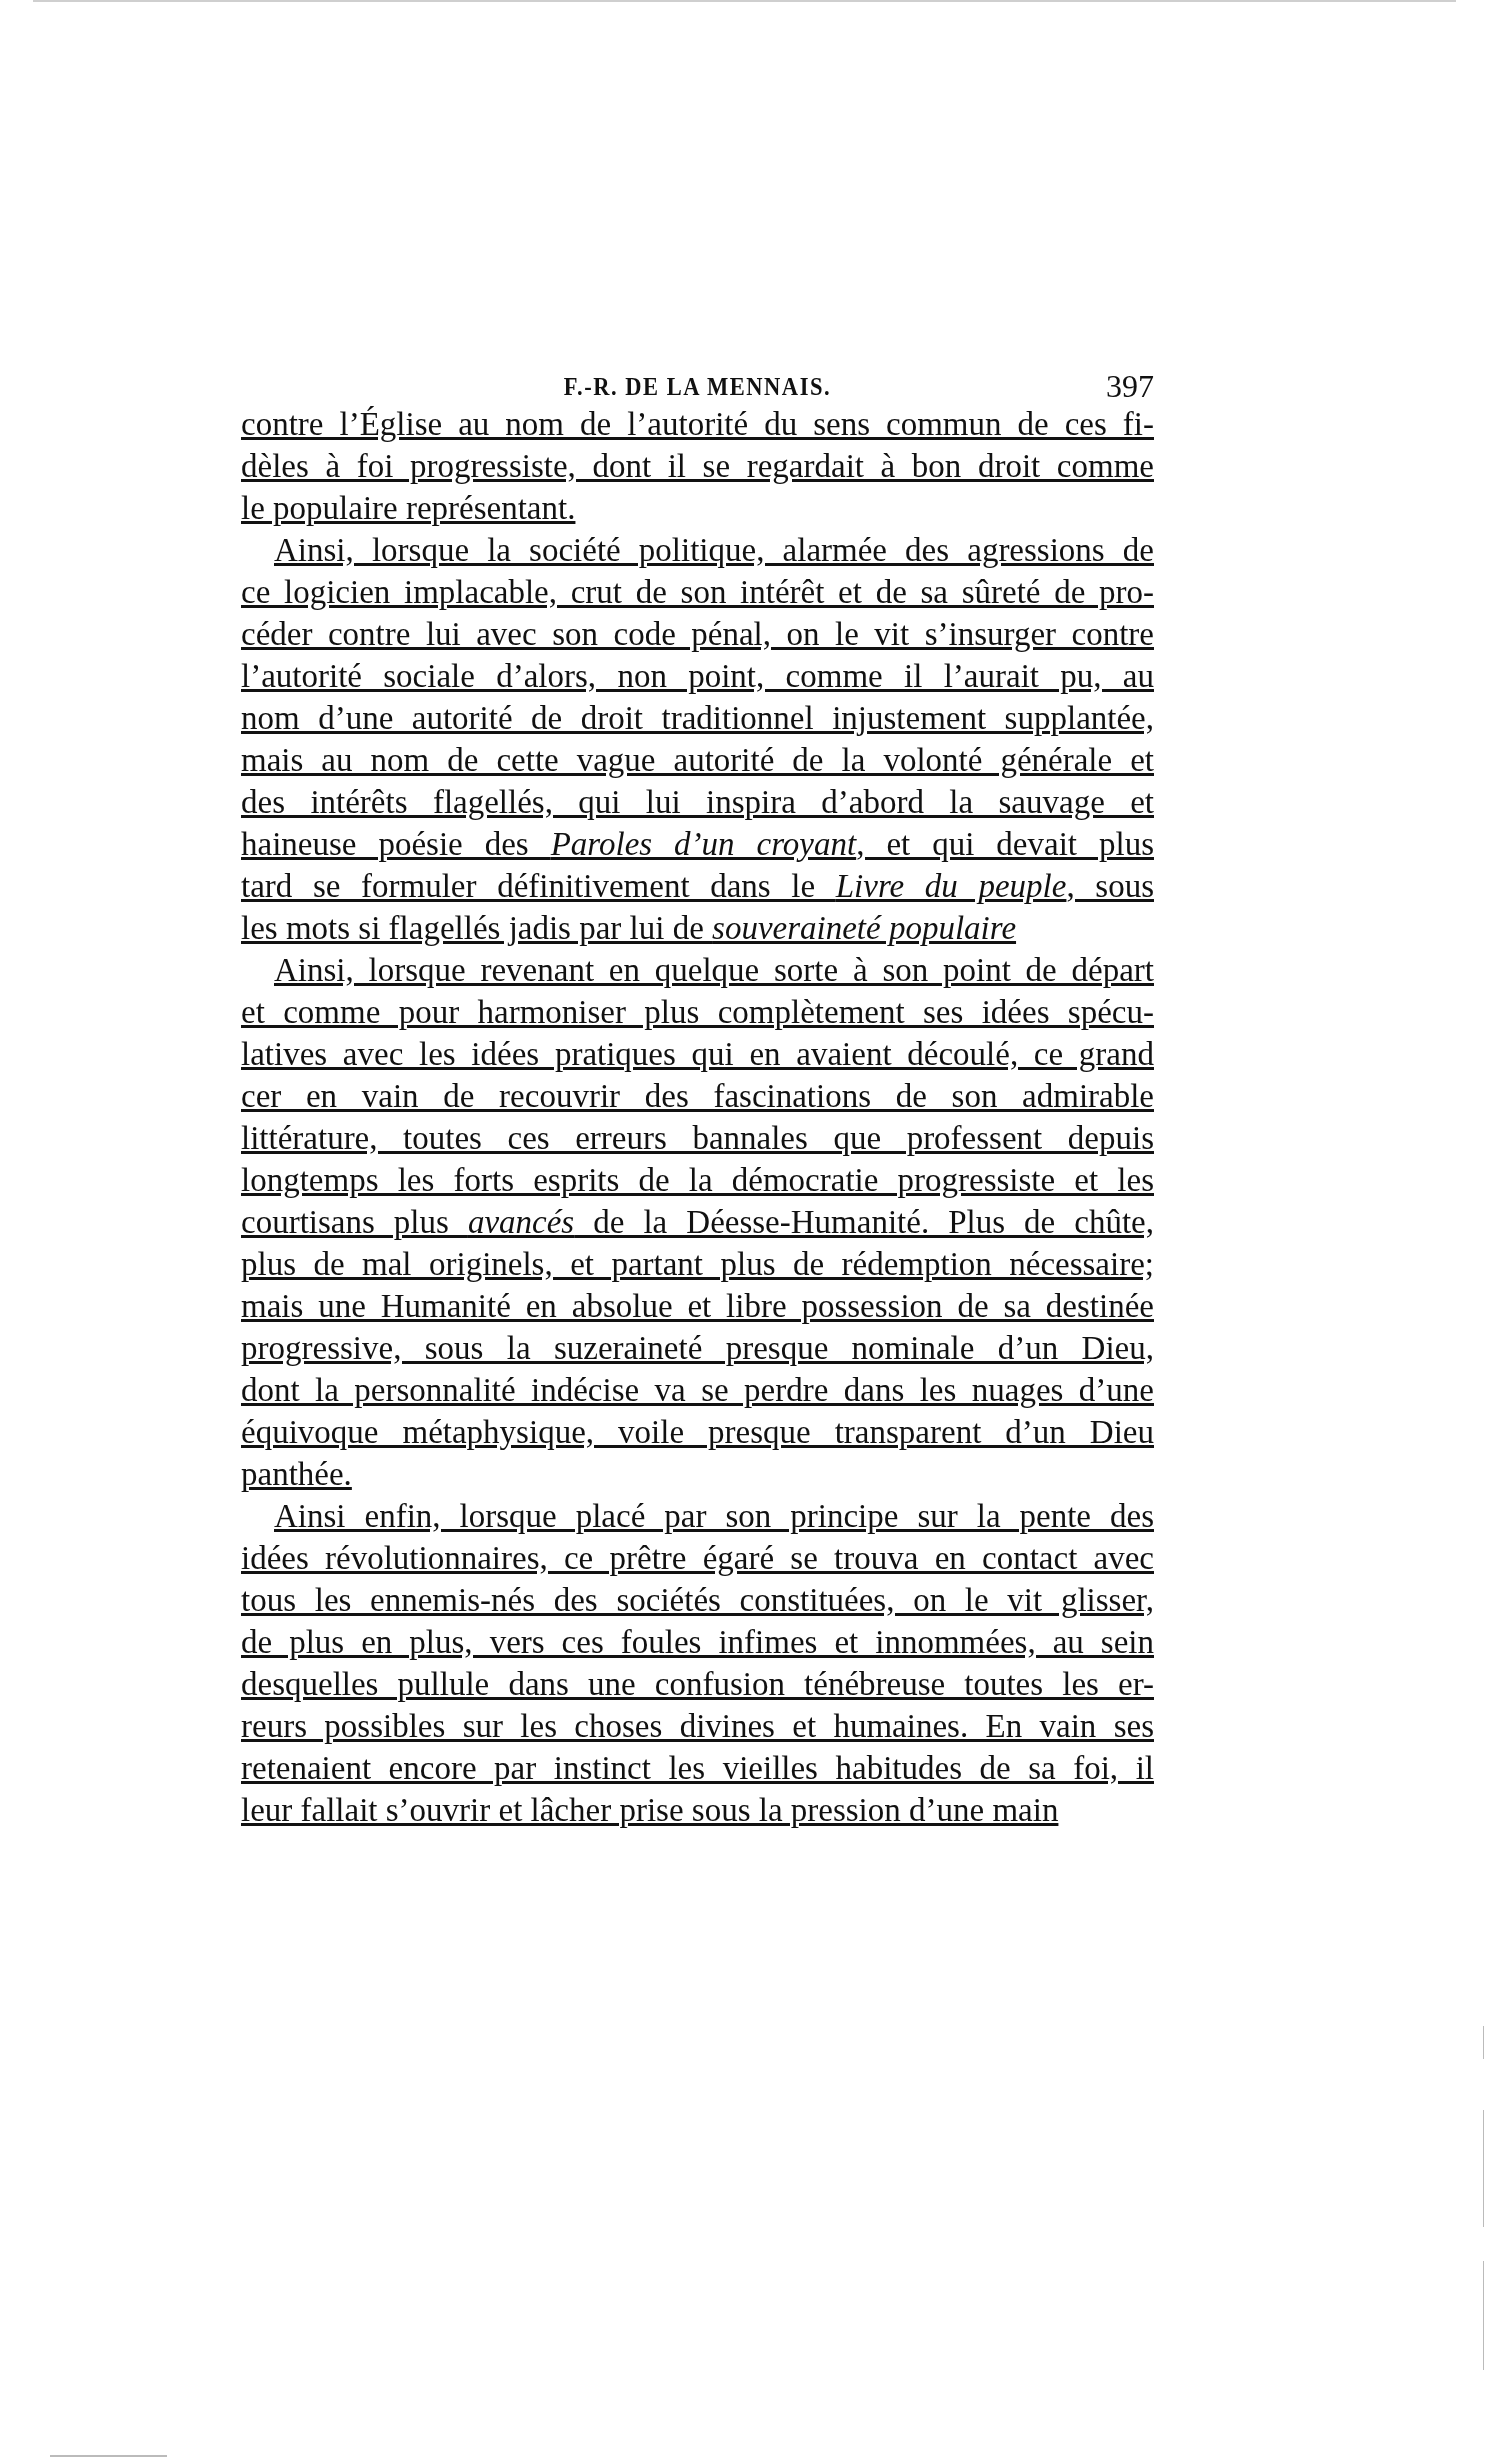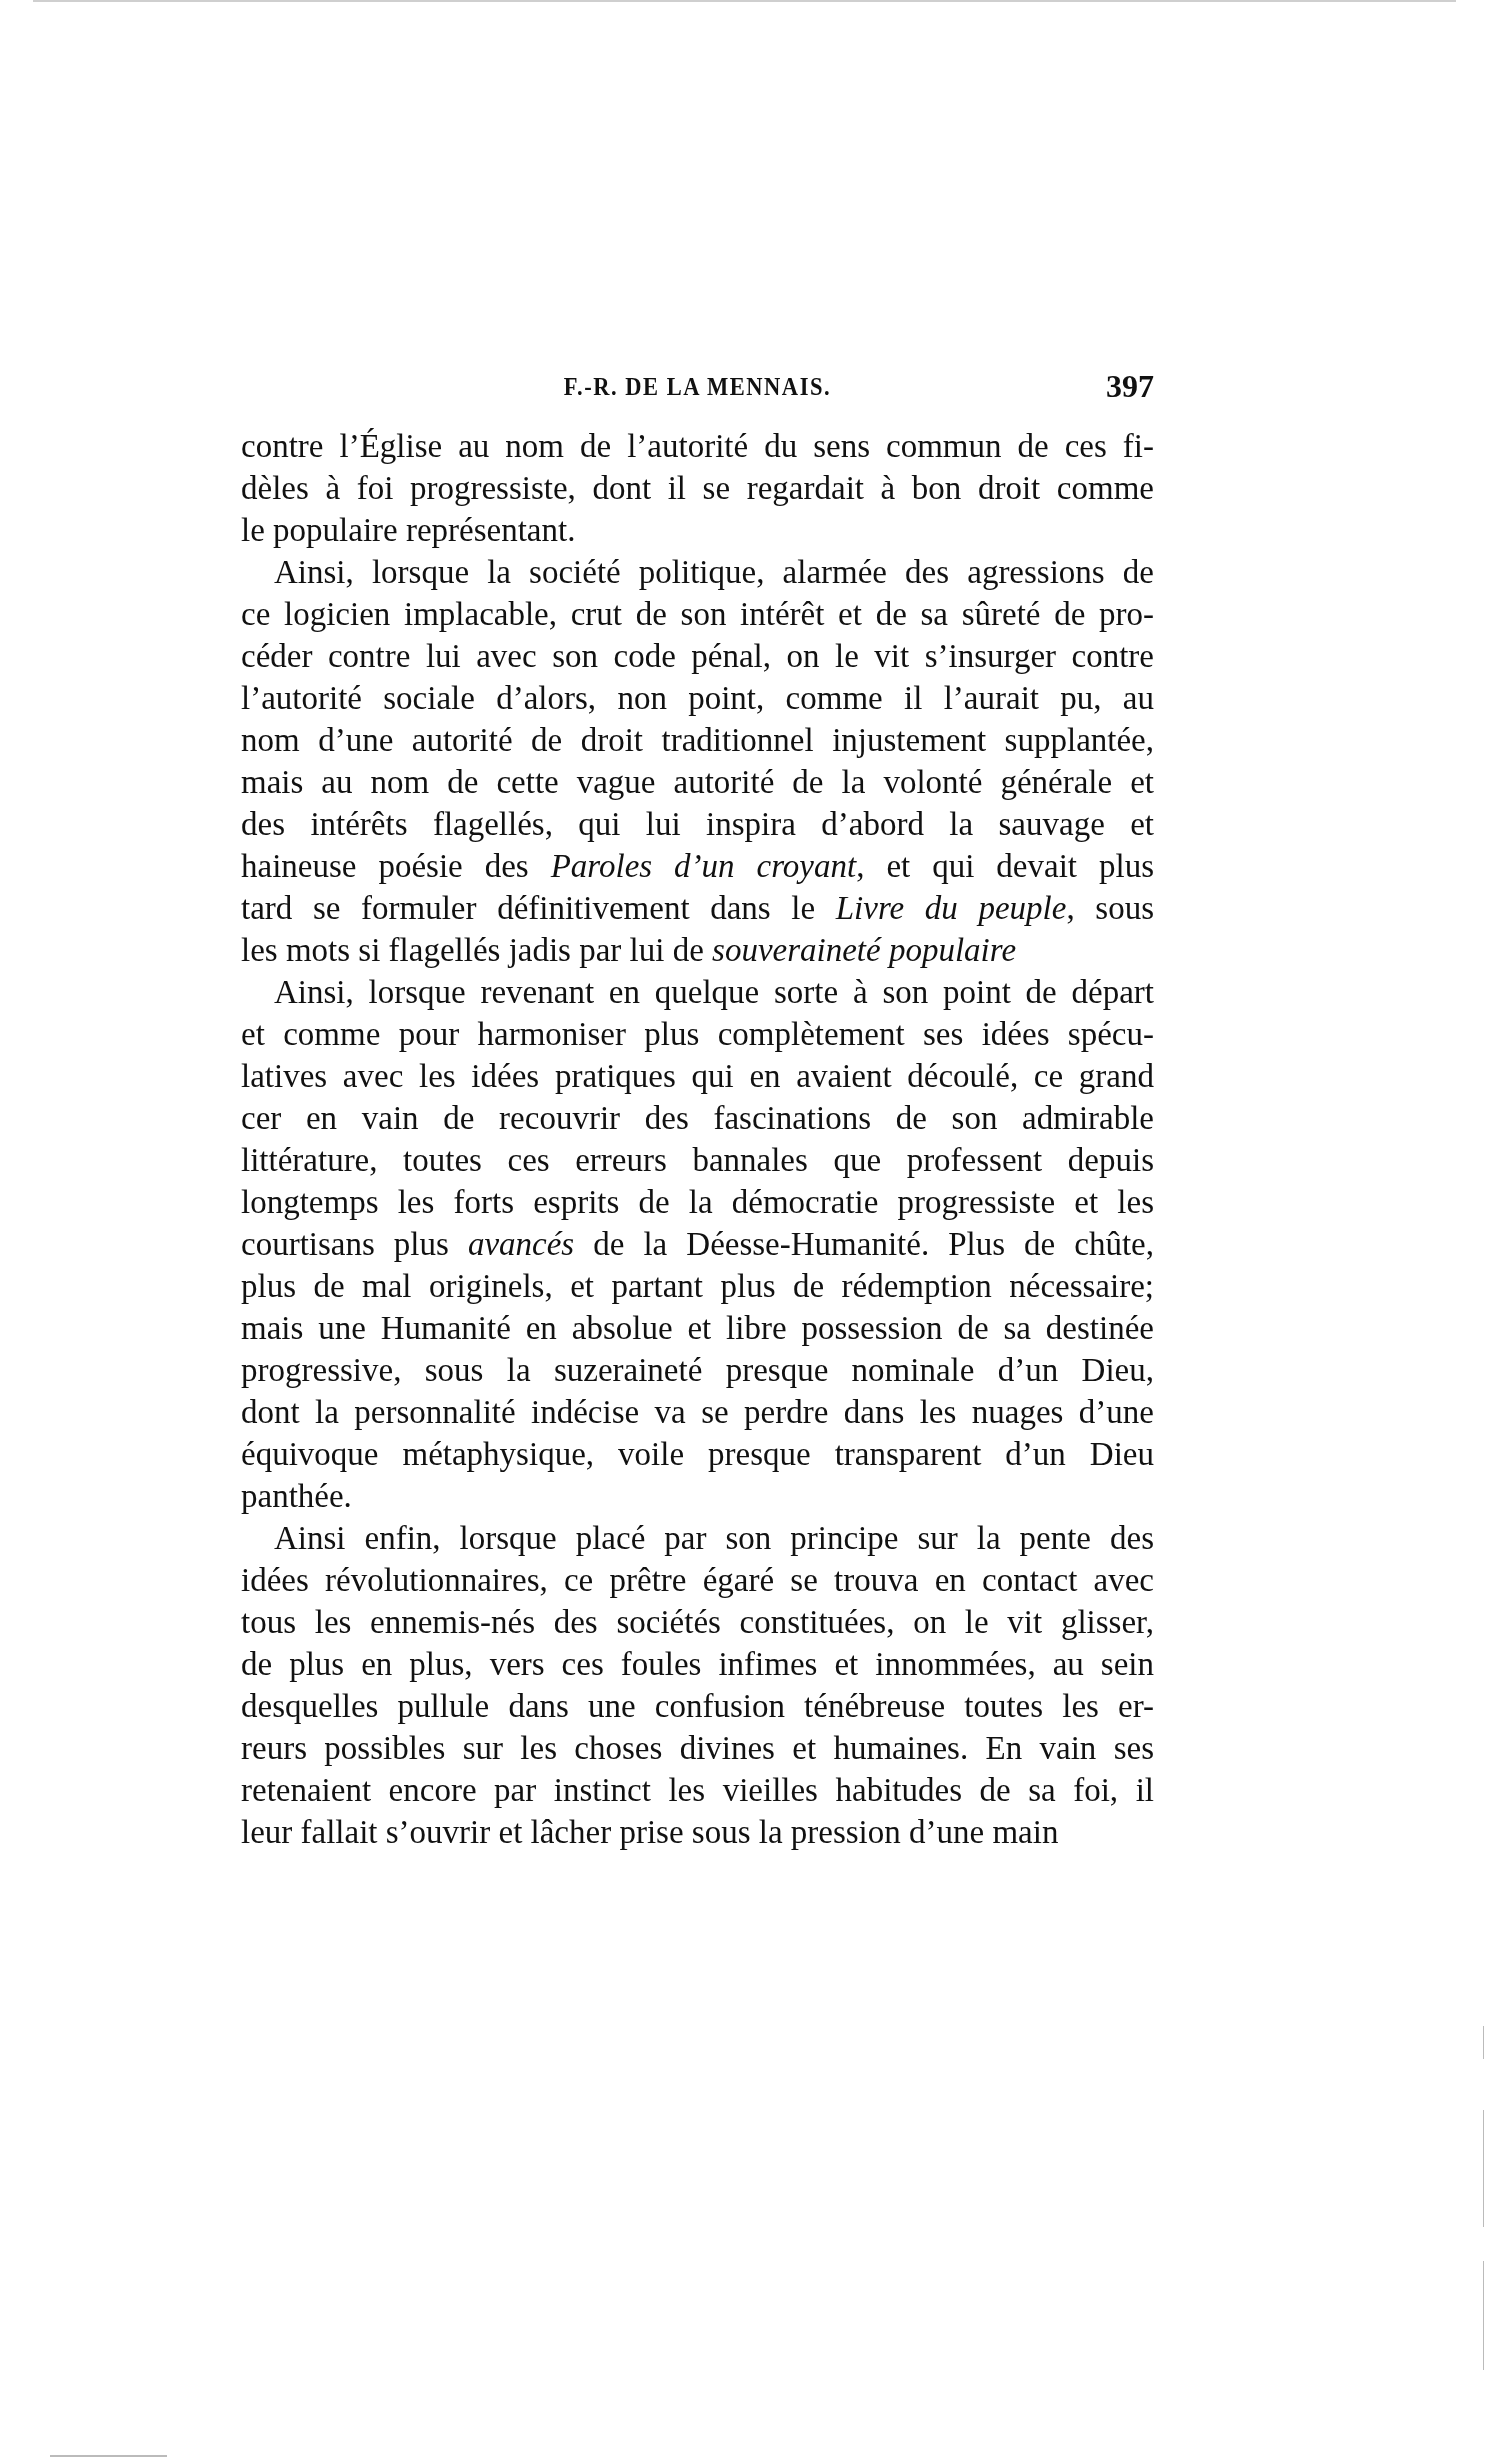--- a/index.html
+++ b/index.html
@@ -1,21 +1,21 @@
 <!DOCTYPE html>
 <html style="font-size:13.4px"><head>
 <meta charset="utf-8">
 <style>
   html, body { margin:0; padding:0; background:#ffffff; }
   body { width:1491px; height:2462px; position:relative; overflow:hidden; font-family:"Liberation Serif","DejaVu Serif",serif; color:#111; }
   .topline { position:absolute; top:0; left:33px; width:1423px; height:1.7px; background:#cfcfcf; }
   .header { position:absolute; top:373px; left:241px; width:913px; height:42px; }
   .running-title { position:absolute; left:0; right:0; top:0; text-align:center; font-size:25px; letter-spacing:1.7px; font-weight:bold; transform:scaleX(0.9); }
-  .page-number { position:absolute; right:0; top:-5px; font-size:32px;font-weight:bold; }
-  .body-text { position:absolute; top:425px; left:241px; width:913px; }
+  .page-number { position:absolute; right:0; top:-5px; font-size:32px; }
+  .body-text { position:absolute; top:403px; left:241px; width:913px;text-decoration:underline; }
   .line { height:42px; line-height:42px; font-size:33px; white-space:nowrap; text-align:justify; text-align-last:justify; transform-origin:left; }
   .line.last { text-align-last:left; }
   .indent { padding-left:33px; }
   i { font-style:italic; }
   .edge { position:absolute; right:6.7px; width:1.7px; background:#bbb; }
   .botline { position:absolute; bottom:5px; left:50px; width:117px; height:1.7px; background:#bbb; }
 </style>
 </head>
 <body>
 

